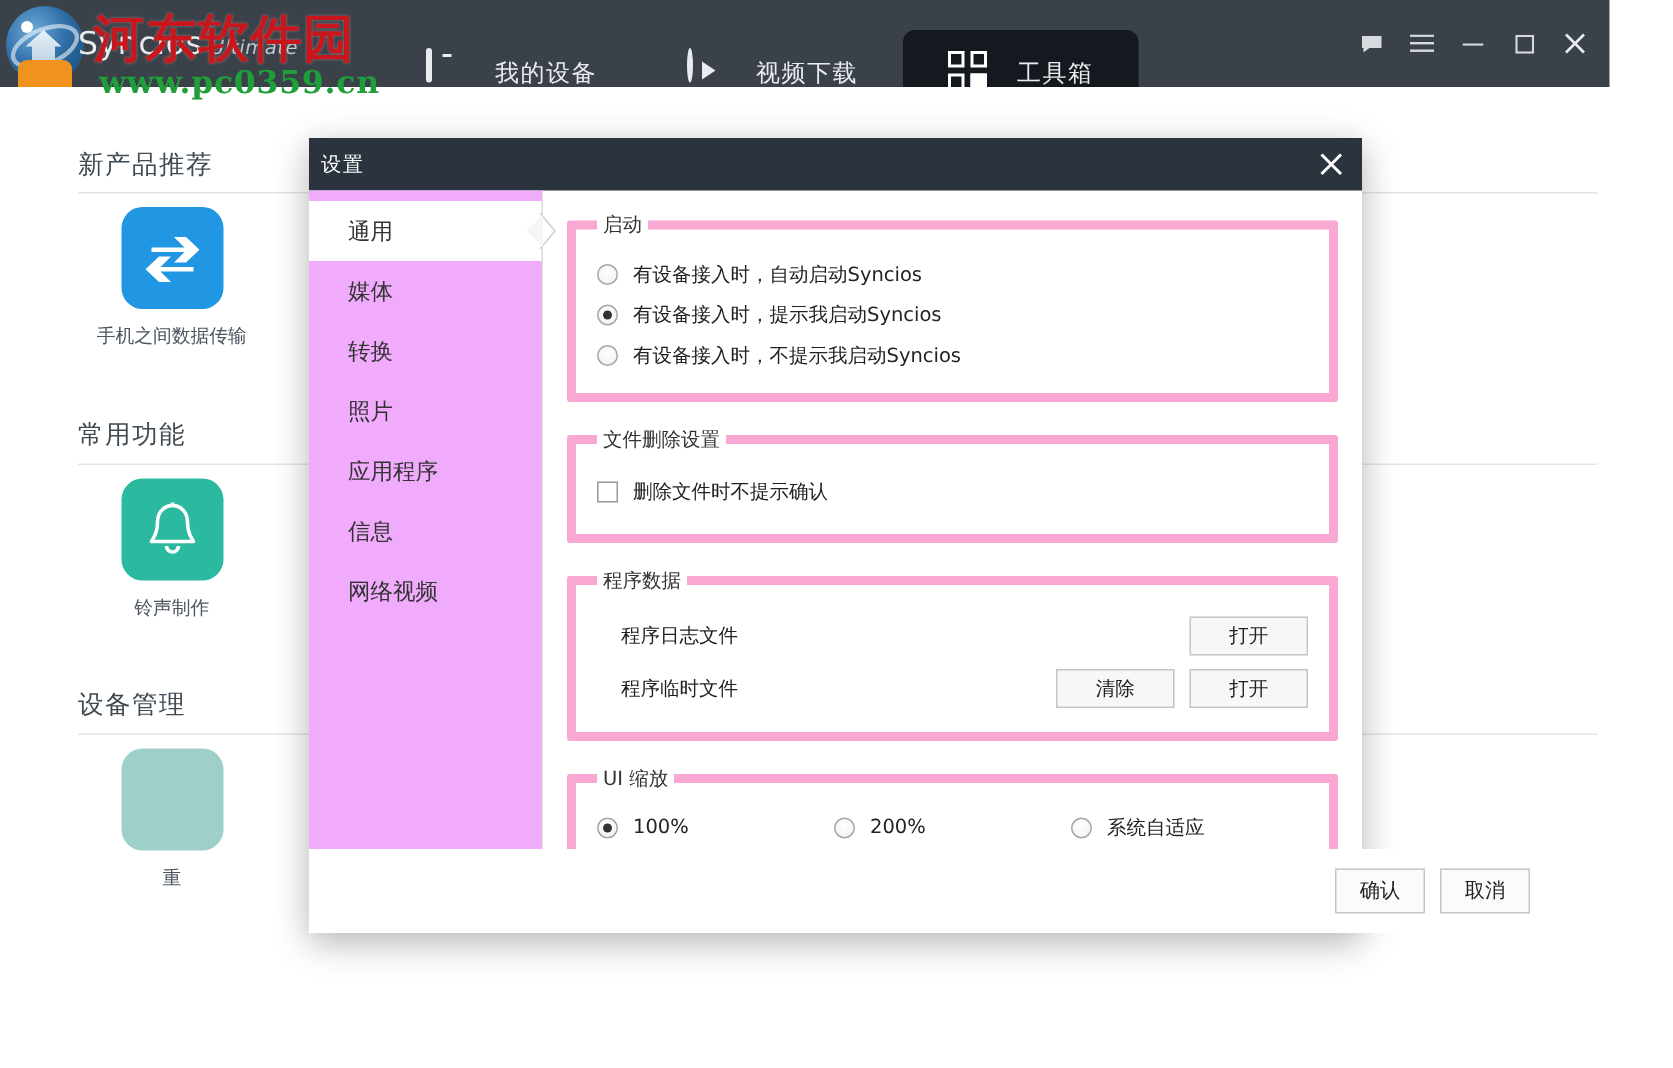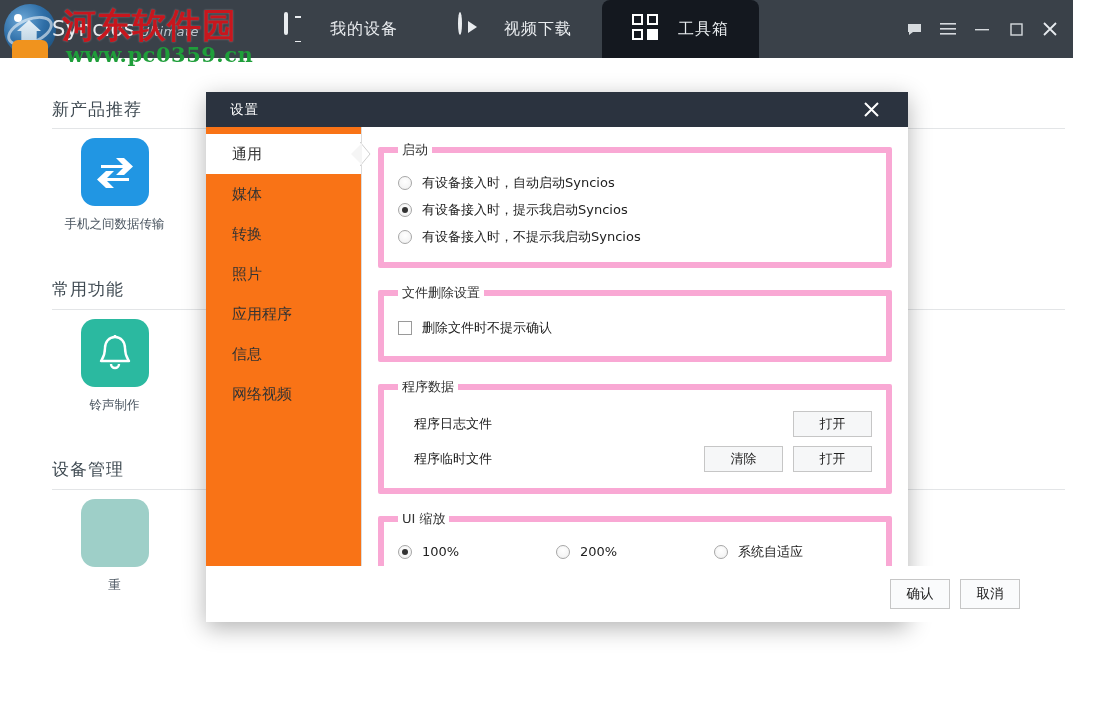--- a/index.html
+++ b/index.html
@@ -62,21 +62,21 @@
     pointer-events: none;
   }
   .watermark-url {
     position: absolute; left: 66px; top: 42px; z-index: 4;
     font-family: "DejaVu Serif", "Liberation Serif", serif;
     font-size: 21px; font-weight: bold; color: #1f9e3a;
     letter-spacing: .5px;
     pointer-events: none;
   }
 
-  .navtabs { display: flex; align-items: stretch; margin-left: 4px; }
+  .navtabs { display: flex; align-items: stretch; margin-left: 4px; margin-top: 20px; }
   .navtab {
     display: flex; align-items: center; gap: 18px;
     padding: 0 30px; height: 58px; cursor: pointer;
     color: #e9ecef; font-size: 16px;
     border-radius: 8px 8px 0 0;
   }
   .navtab.active { background: #14181f; }
   .navtab .label { font-size: 16px; letter-spacing: 1px; }
   .ico { width: 28px; height: 30px; position: relative; flex: 0 0 auto; }
 
@@ -152,29 +152,29 @@
   }
 
   
   .overlay-dialog {
     position: absolute; left: 206px; top: 92px; width: 702px; height: 530px;
     background: #ffffff;
     box-shadow: 0 6px 22px rgba(0,0,0,0.30);
   }
   .dlg-title {
     height: 35px; background: #2b333f; display: flex; align-items: center;
-    padding: 0 24px; color: #ffffff; font-size: 13.5px; letter-spacing: 1px;
+    padding: 0 8px; color: #ffffff; font-size: 13.5px; letter-spacing: 1px;
   }
   .dlg-close {
     margin-left: auto; width: 26px; height: 26px; display: flex;
     align-items: center; justify-content: center; cursor: pointer; color: #ffffff;
   }
   .dlg-body { display: flex; height: 495px; }
   .dlg-side {
-    width: 158px; background: #f97316; border-right: 1px solid #dcdcdc;
+    width: 158px; background: #f0abfc; border-right: 1px solid #dcdcdc;
     padding-top: 7px; position: relative;
   }
   .side-item {
     height: 40px; display: flex; align-items: center; padding-left: 26px;
     font-size: 15px; color: #333333; cursor: pointer; position: relative;
   }
   .side-item.active { background: #ffffff; }
   .side-item.active::after {
     content: ""; position: absolute; right: -1px; top: 9px;
     width: 11px; height: 22px;

